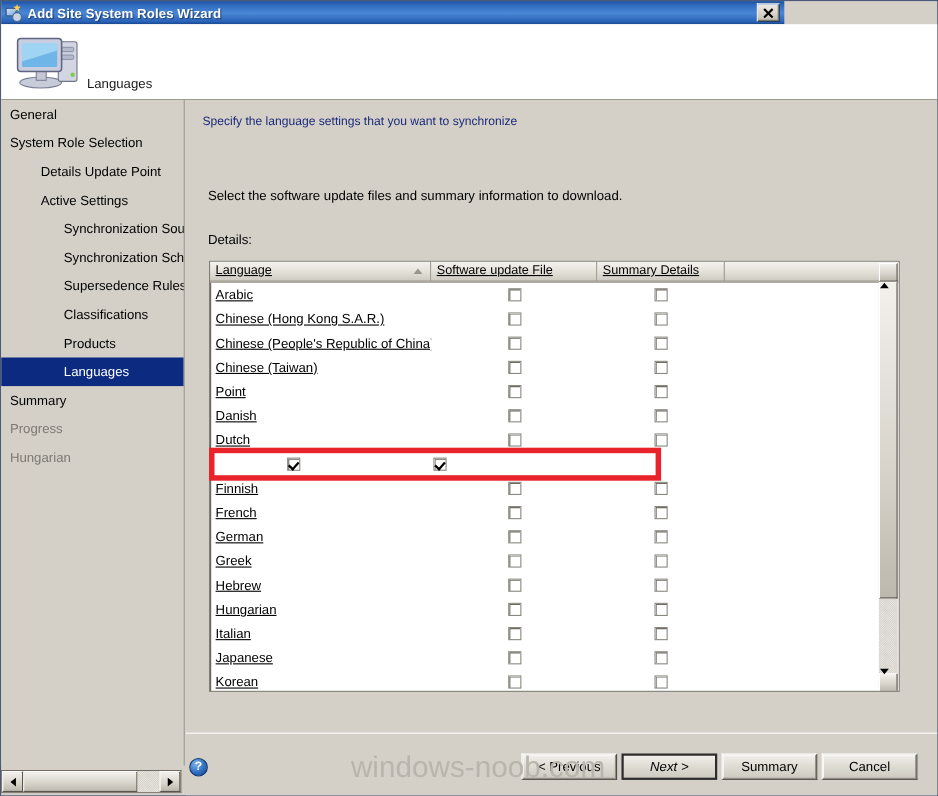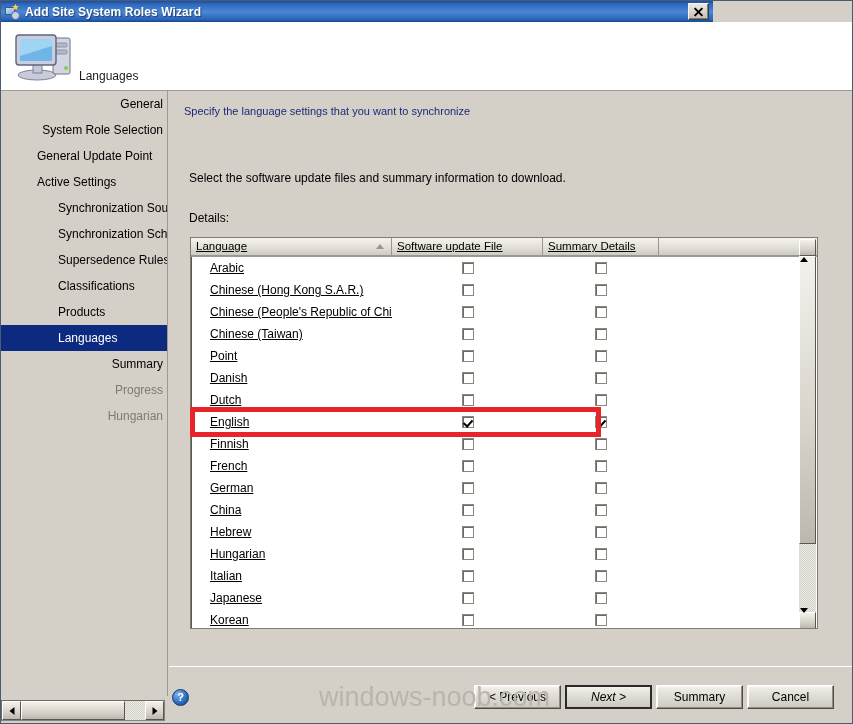--- a/index.html
+++ b/index.html
@@ -128,21 +128,21 @@
   }
   .nav-item {
     height: 26px;
     line-height: 26px;
     font-size: 12px;
     color: #000000;
     white-space: nowrap;
     box-sizing: border-box;
     padding-right: 4px;
   }
-  .nav-item.lvl0 { padding-left: 24px; text-align: right; }
+  .nav-item.lvl0 { padding-left: 8px; }
   .nav-item.lvl1 { padding-left: 36px; }
   .nav-item.lvl2 { padding-left: 57px; }
   .nav-item.selected {
     background: #0b2a80;
     color: #ffffff;
   }
   .nav-item.disabled { color: #7d7a73; }
 
   
   #sidebar-hscroll {
@@ -287,21 +287,21 @@
     height: 22px;
     display: flex;
     align-items: center;
     font-size: 12px;
     color: #000000;
     box-sizing: border-box;
     cursor: default;
   }
   .lang-name {
     width: 201px;
-    padding-left: 19px;
+    padding-left: 5px;
     box-sizing: border-box;
     white-space: nowrap;
     overflow: hidden;
   }
   .cell-check {
     display: flex;
     align-items: center;
     justify-content: center;
     box-sizing: border-box;
   }
@@ -472,21 +472,21 @@
       <rect x="3" y="5" width="40" height="30" rx="3" fill="#c9cde0" stroke="#5f6580" stroke-width="1.4"></rect>
       <rect x="7" y="9" width="32" height="22" rx="1.5" fill="#6fb5e8"></rect>
       <path d="M7 9 L39 9 L39 16 L7 26 Z" fill="#a9d9f5" opacity="0.85"></path>
     </svg>
     <div id="header-title">Languages</div>
   </div>
 
   <div id="sidebar">
     <div class="nav-item lvl0">General</div>
     <div class="nav-item lvl0">System Role Selection</div>
-    <div class="nav-item lvl1">General Update Point</div>
+    <div class="nav-item lvl1">Details Update Point</div>
     <div class="nav-item lvl1">Active Settings</div>
     <div class="nav-item lvl2">Synchronization Source</div>
     <div class="nav-item lvl2">Synchronization Schedule</div>
     <div class="nav-item lvl2">Supersedence Rules</div>
     <div class="nav-item lvl2">Classifications</div>
     <div class="nav-item lvl2">Products</div>
     <div class="nav-item lvl2 selected">Languages</div>
     <div class="nav-item lvl0">Summary</div>
     <div class="nav-item lvl0 disabled">Progress</div>
     <div class="nav-item lvl0 disabled">Hungarian</div>
@@ -577,21 +577,20 @@
         <div class="lang-row">
           <span class="lang-name">Dutch</span>
           <span class="cell-check c-file">
               <span class="chk"></span>
             </span>
           <span class="cell-check c-sum">
               <span class="chk"></span>
             </span>
         </div>
         <div class="lang-row">
-          <span class="lang-name">English</span>
           <span class="cell-check c-file">
               <span class="chk checked"></span>
             </span>
           <span class="cell-check c-sum">
               <span class="chk checked"></span>
             </span>
         </div>
         <div class="lang-row">
           <span class="lang-name">Finnish</span>
           <span class="cell-check c-file">
@@ -613,21 +612,21 @@
         <div class="lang-row">
           <span class="lang-name">German</span>
           <span class="cell-check c-file">
               <span class="chk"></span>
             </span>
           <span class="cell-check c-sum">
               <span class="chk"></span>
             </span>
         </div>
         <div class="lang-row">
-          <span class="lang-name">China</span>
+          <span class="lang-name">Greek</span>
           <span class="cell-check c-file">
               <span class="chk"></span>
             </span>
           <span class="cell-check c-sum">
               <span class="chk"></span>
             </span>
         </div>
         <div class="lang-row">
           <span class="lang-name">Hebrew</span>
           <span class="cell-check c-file">

